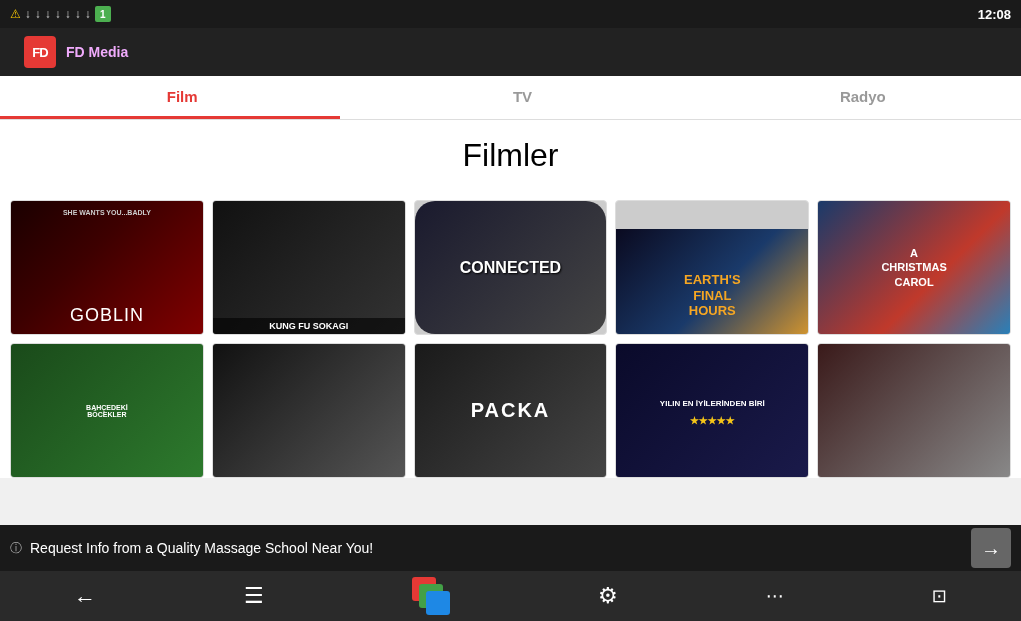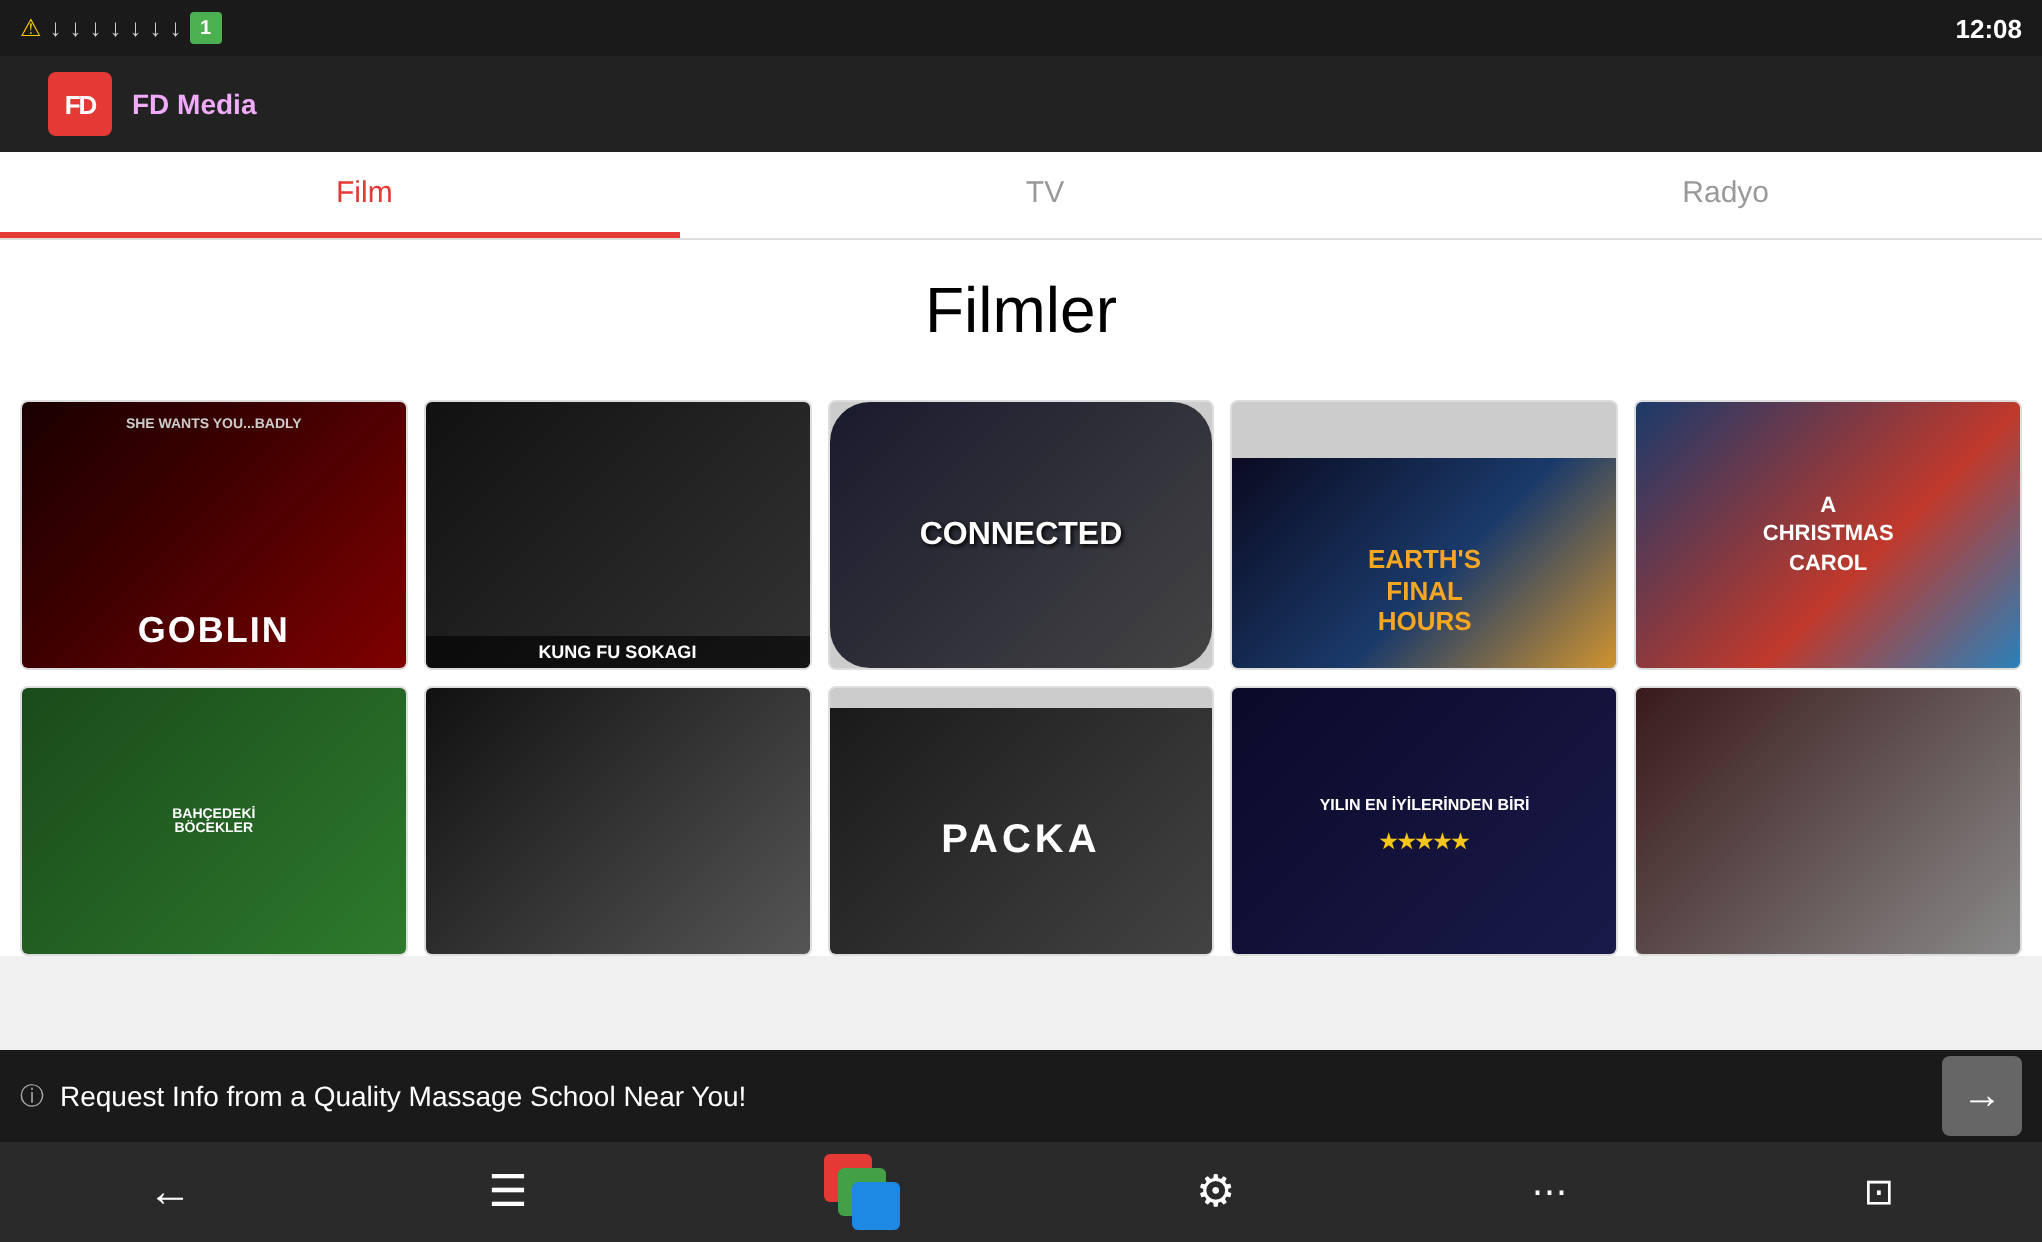--- a/index.html
+++ b/index.html
@@ -30,21 +30,21 @@
     #app-title { color: #f0abfc; font-size: 14px; font-weight: bold; }
 
     
     #tab-bar {
       width: 100%; height: 44px; background: white;
       display: flex; align-items: stretch;
       border-bottom: 1px solid #ddd;
     }
     .tab {
       flex: 1; display: flex; align-items: center; justify-content: center;
-      font-size: 15px; font-weight: normal; cursor: pointer;
+      font-size: 15px; font-weight: bold; cursor: pointer;
       border-bottom: 3px solid transparent;
       color: #999;
       padding-left: 24px;
     }
     .tab.active { color: #e53935; border-bottom: 3px solid #e53935; }
 
     
     #title-area {
       width: 100%; height: 70px; background: white;
       display: flex; align-items: center; justify-content: center;
@@ -65,31 +65,31 @@
       overflow: hidden; position: relative; cursor: pointer;
       border: 1px solid #ddd;
     }
     .movie-poster {
       width: 100%; height: 100%; display: flex; align-items: center; justify-content: center;
       font-size: 11px; color: white; font-weight: bold; text-align: center;
       position: relative;
     }
     
     .goblin { background: linear-gradient(135deg, #1a0000 0%, #3d0000 40%, #800000 100%); }
-    .goblin-text { position: absolute; bottom: 8px; left: 0; right: 0; text-align: center; color: white; font-size: 18px; font-weight: bold; letter-spacing: 1px; }
+    .goblin-text { position: absolute; bottom: 8px; left: 0; right: 0; text-align: center; color: white; font-size: 18px; font-weight: normal; letter-spacing: 1px; }
     .goblin-sub { position: absolute; top: 8px; left: 0; right: 0; text-align: center; color: #ccc; font-size: 7px; }
 
     .kungfu { background: linear-gradient(135deg, #111 0%, #333 100%); }
     .connected { background: linear-gradient(135deg, #1a1a2e 0%, #444 100%); border-radius: 20px; }
     .finalhours { background: linear-gradient(135deg, #0a0a20 0%, #1a3a6a 50%, #f5a623 100%); }
     .christmas { background: linear-gradient(135deg, #1a3a6a 0%, #c0392b 60%, #2980b9 100%); }
 
     .bahce { background: linear-gradient(135deg, #1a4a1a 0%, #2d7a2d 100%); }
     .movie2b { background: linear-gradient(135deg, #111 0%, #555 100%); }
-    .packa { background: linear-gradient(135deg, #1a1a1a 0%, #444 100%); margin-top: 10px; }
+    .packa { background: linear-gradient(135deg, #1a1a1a 0%, #444 100%); }
     .yilin { background: linear-gradient(135deg, #0a0a2a 0%, #1a1a4a 100%); }
     .movie5b { background: linear-gradient(135deg, #3a1a1a 0%, #888 100%); }
 
     .movie-label {
       position: absolute; bottom: 0; left: 0; right: 0;
       background: rgba(0,0,0,0.6); color: white;
       font-size: 9px; font-weight: bold; text-align: center;
       padding: 3px 2px;
       text-transform: uppercase;
     }

